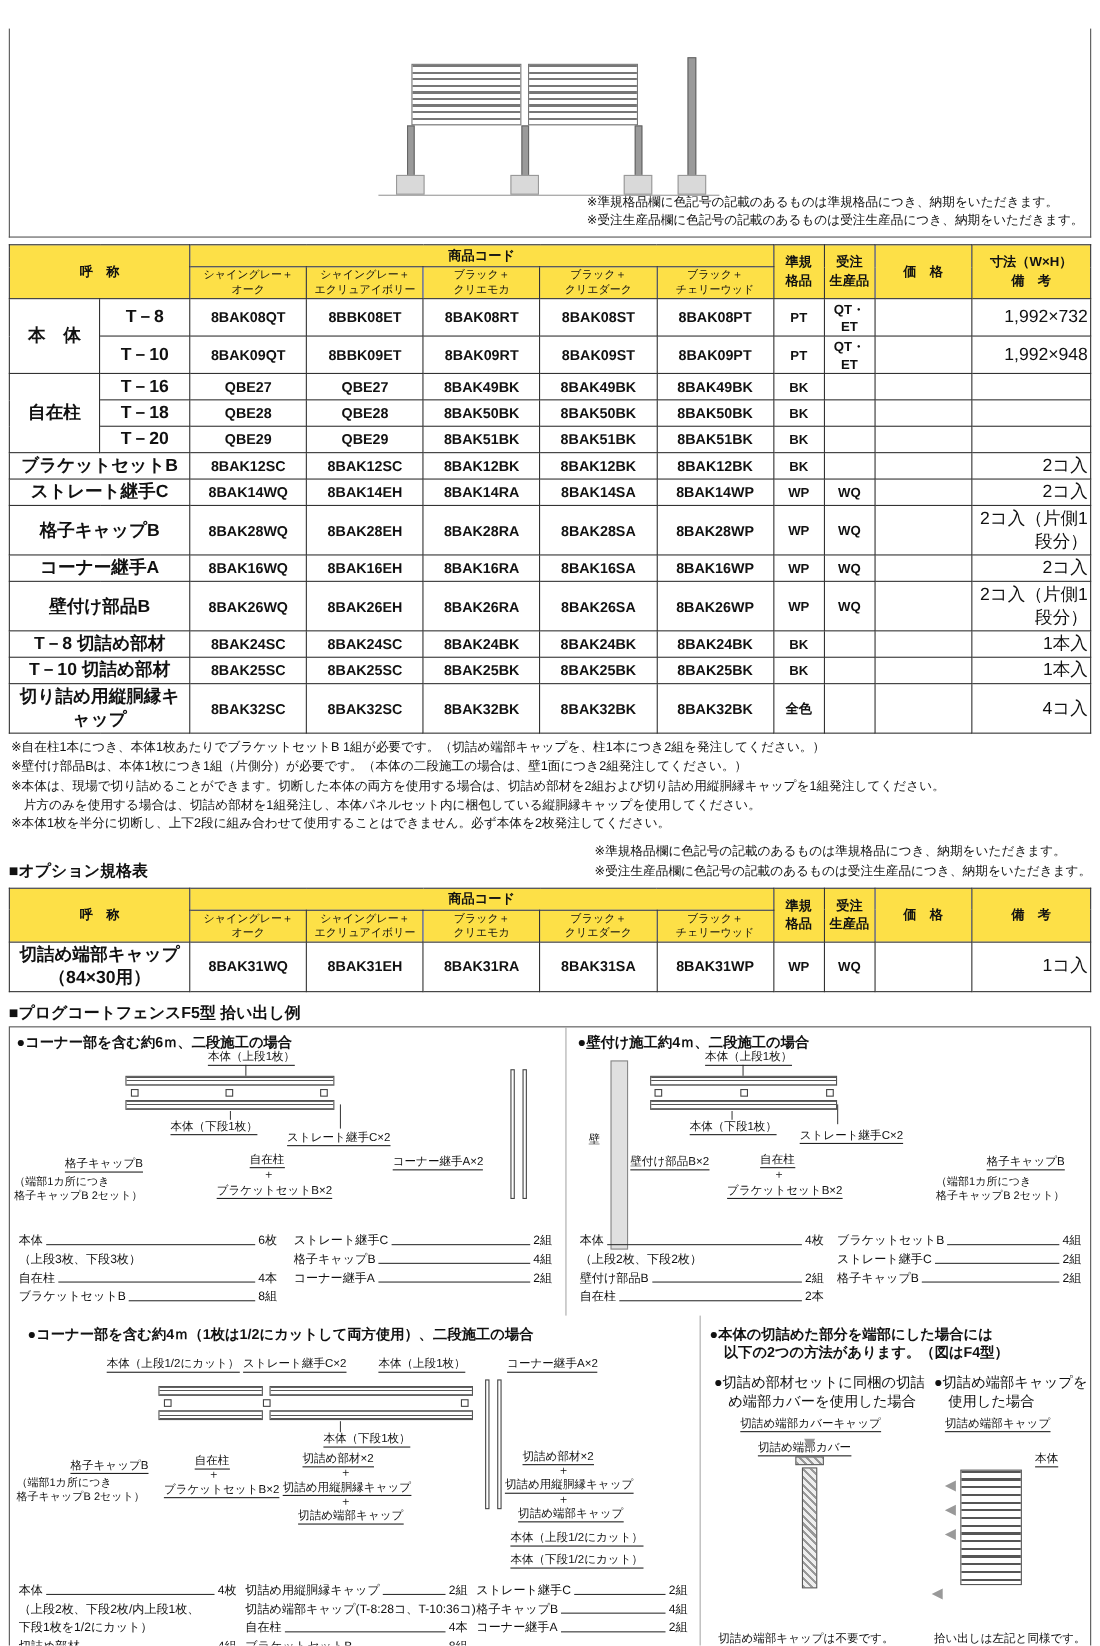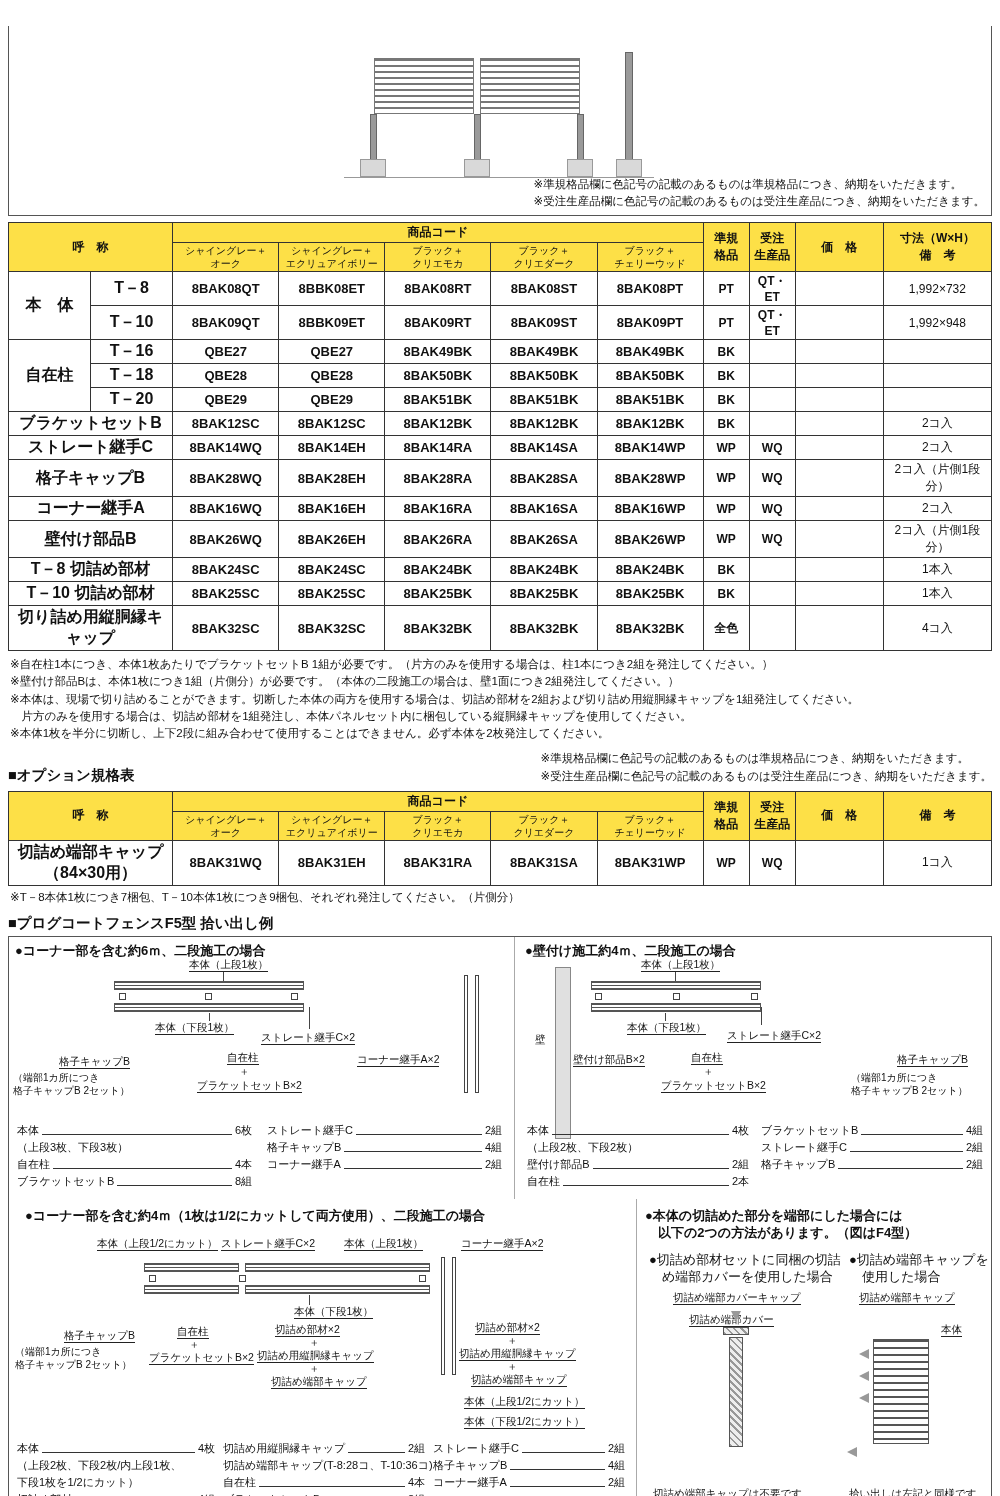--- a/index.html
+++ b/index.html
@@ -21,21 +21,21 @@
 
 table.spec { border-collapse:collapse; width:984px; margin-top:6px; table-layout:fixed; }
 .spec th, .spec td { border:1px solid #333; text-align:center; vertical-align:middle; padding:1px 2px; overflow:hidden; }
 .spec thead th { background:#fde047; font-size:12px; font-weight:bold; }
 .spec th.colname { font-size:10px; font-weight:normal; line-height:1.3; }
 .preline { white-space:pre-line; }
 .spec td { height:24px; font-size:12px; background:#fff; }
 .spec td.code { font-weight:bold; font-size:13px; }
 .spec td.grp, .spec td.sub, .spec td.nm { font-weight:bold; font-size:16px; }
 .spec td.mark { font-weight:bold; font-size:12px; }
-.spec td.rmk { font-size:12px; }
+.spec td.rmk { font-size:16px;text-align:right; }
 
 .notes { font-size:11.5px; line-height:1.5; margin:5px 2px 0; }
 .opt-head { display:flex; justify-content:space-between; align-items:flex-end; margin-top:8px; }
 .sec-title { font-size:14.5px; font-weight:bold; }
 .opt-notes { font-size:11.5px; line-height:1.5; }
 .footnote { font-size:11.5px; margin:4px 2px 0; }
 .pickup-title { font-size:14.5px; font-weight:bold; margin:9px 0 3px; }
 
 .pickup-box { border:1px solid #555; position:relative; height:584px; }
 .q { position:absolute; }
@@ -283,21 +283,21 @@
         <td class="code">8BAK32BK</td>
         <td class="mark">全色</td>
         <td class="mark"></td>
         <td class="price"></td>
         <td class="rmk">4コ入</td>
       </tr>
     </tbody>
   </table>
 
   <div class="notes">
-    <div>※自在柱1本につき、本体1枚あたりでブラケットセットB 1組が必要です。（片方のみを使用する場合は、柱1本につき2組を発注してください。）</div>
+    <div>※自在柱1本につき、本体1枚あたりでブラケットセットB 1組が必要です。（切詰め端部キャップを、柱1本につき2組を発注してください。）</div>
     <div>※壁付け部品Bは、本体1枚につき1組（片側分）が必要です。（本体の二段施工の場合は、壁1面につき2組発注してください。）</div>
     <div>※本体は、現場で切り詰めることができます。切断した本体の両方を使用する場合は、切詰め部材を2組および切り詰め用縦胴縁キャップを1組発注してください。</div>
     <div>　片方のみを使用する場合は、切詰め部材を1組発注し、本体パネルセット内に梱包している縦胴縁キャップを使用してください。</div>
     <div>※本体1枚を半分に切断し、上下2段に組み合わせて使用することはできません。必ず本体を2枚発注してください。</div>
   </div>
 
   <div class="opt-head">
     <div class="sec-title">■オプション規格表</div>
     <div class="opt-notes">
       <div>※準規格品欄に色記号の記載のあるものは準規格品につき、納期をいただきます。</div>
@@ -350,21 +350,20 @@
         <td class="code">8BAK31RA</td>
         <td class="code">8BAK31SA</td>
         <td class="code">8BAK31WP</td>
         <td class="mark">WP</td>
         <td class="mark">WQ</td>
         <td class="price"></td>
         <td class="rmk">1コ入</td>
       </tr>
     </tbody>
   </table>
-  <div class="footnote">※T－8本体1枚につき7梱包、T－10本体1枚につき9梱包、それぞれ発注してください。（片側分）</div>
 
   <div class="pickup-title">■プログコートフェンスF5型 拾い出し例</div>
   <div class="pickup-box">
 
     <div class="q qa">
       <div class="q-title" style="left:6px; top:5px;">●コーナー部を含む約6ｍ、二段施工の場合</div>
       <div class="dbar" style="left:105px; top:44px; width:190px;"></div>
       <div class="dbar" style="left:105px; top:66px; width:190px;"></div>
       <div class="dpost" style="left:110px; top:56px;"></div>
       <div class="dpost" style="left:196px; top:56px;"></div>

